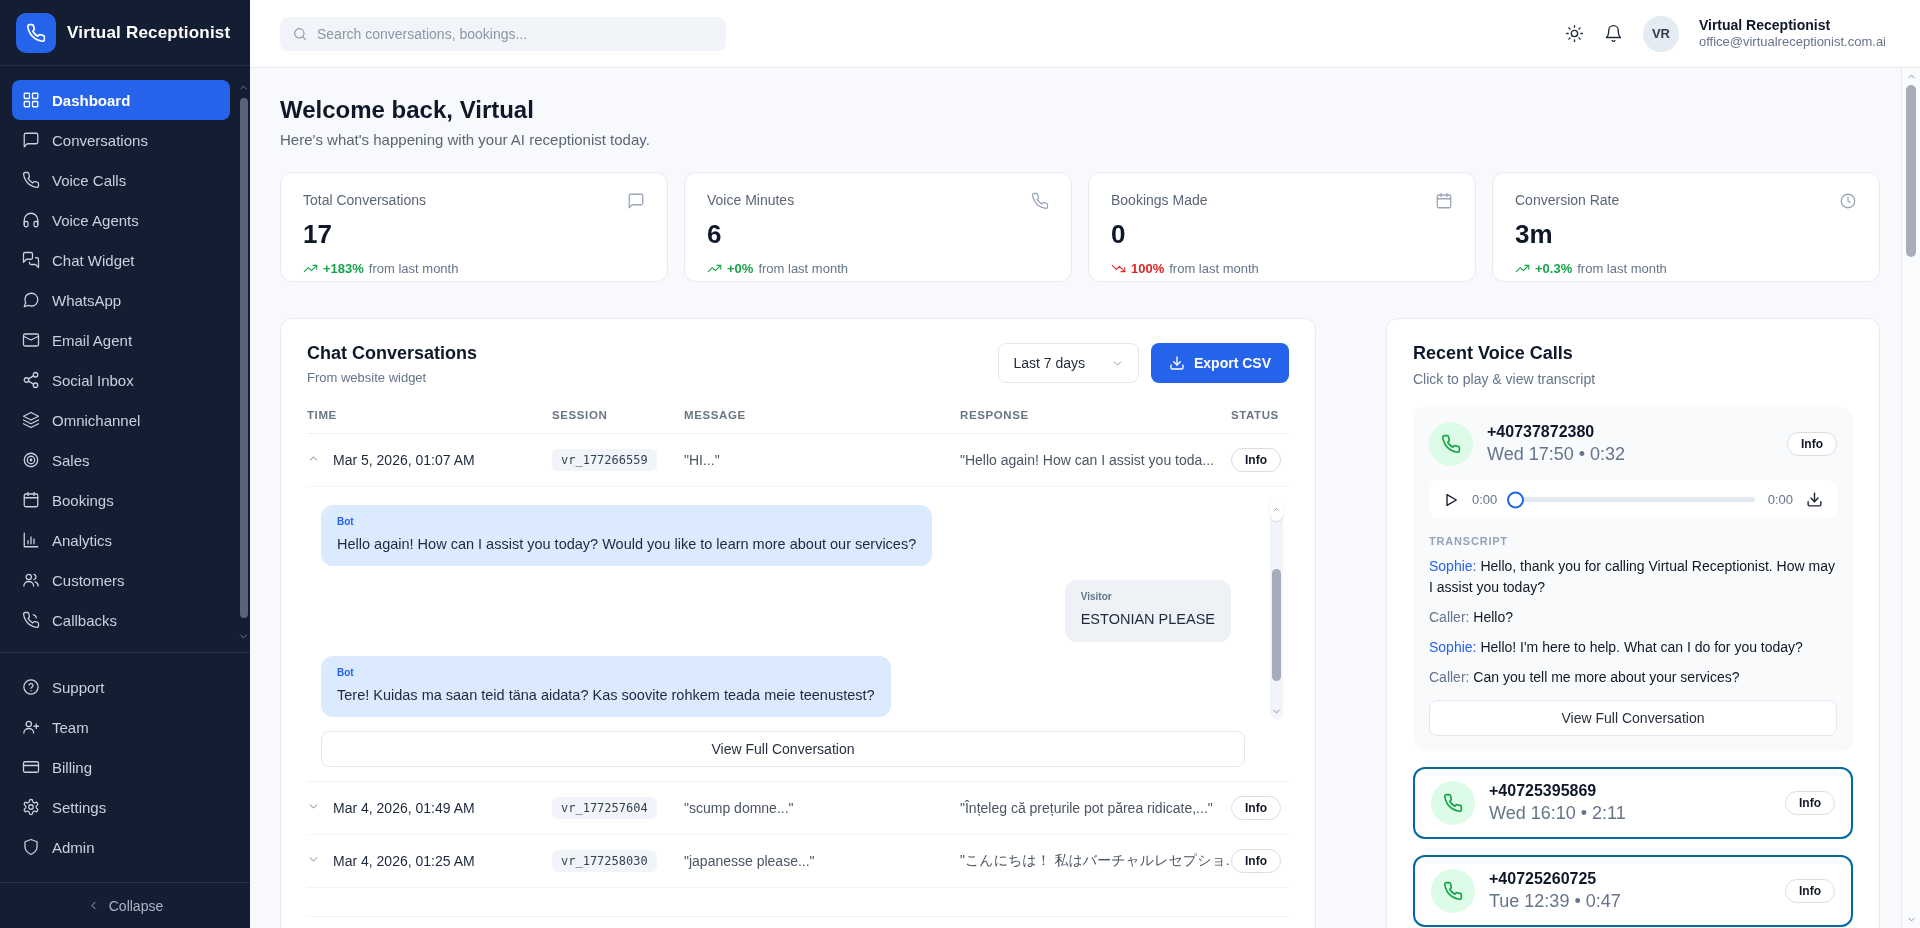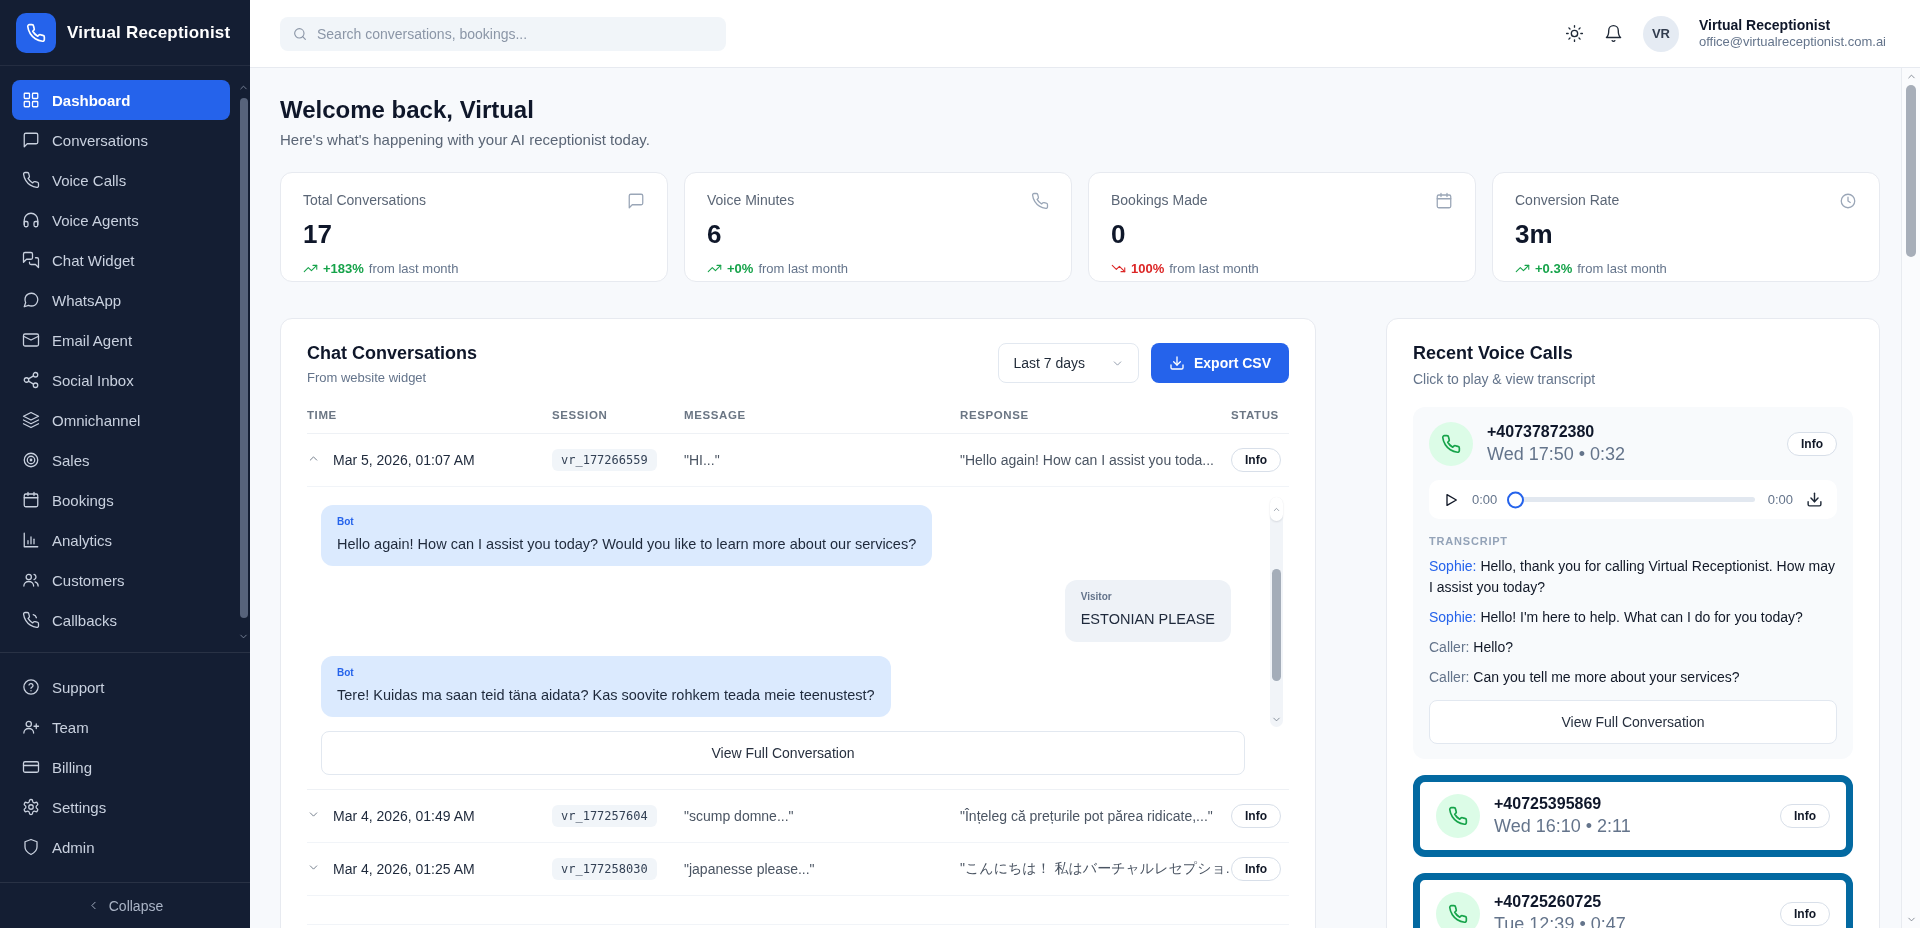--- a/index.html
+++ b/index.html
@@ -93,21 +93,21 @@
   .bubble.bot{background:#dbeafe;}
   .bubble.bot .who{color:var(--accent);}
   .bubble.visitor{background:#eef2f7; margin-left:auto; margin-right:14px;}
   .bubble.visitor .who{color:#64748b;}
   .conv-rail{position:absolute; right:6px; top:10px; bottom:62px; width:13px; background:#f1f4f8; border-radius:7px;}
   .rail-btn{height:24px; background:#fff; border-radius:7px; box-shadow:0 1px 2px rgba(15,23,42,.12); display:flex; align-items:center; justify-content:center; color:#6b7684;}
   .rail-btn .ic{width:9px;height:9px;}
   .rail-thumb{position:absolute; left:2px; top:72px; width:9px; height:112px; background:#a4adb9; border-radius:5px;}
   .rail-down{position:absolute; bottom:2px; left:1px; color:#6b7684; display:flex;}
   .rail-down .ic{width:11px;height:11px;}
-  .view-full{height:44px; border:1px solid #e2e8f0; background:#fff; border-radius:8px; display:flex; align-items:center; justify-content:center; font-size:14px; font-weight:500; color:#27303f; cursor:pointer; margin-top:4px;}
+  .view-full{height:36px; border:1px solid #e2e8f0; background:#fff; border-radius:8px; display:flex; align-items:center; justify-content:center; font-size:14px; font-weight:500; color:#27303f; cursor:pointer; margin-top:4px;}
 
   
   .voice-card{flex:1; background:#fff; border:1px solid var(--border); border-radius:12px; padding:24px 26px; min-height:640px;}
   .voice-title{font-size:18px; font-weight:bold; color:var(--dark);}
   .voice-sub{font-size:14px; color:var(--muted); margin-top:7px;}
   .call-main{background:#f8fafc; border-radius:12px; padding:15px 16px; margin-top:20px;}
   .call-head{display:flex; align-items:center; gap:14px;}
   .call-ic{width:44px;height:44px;border-radius:50%;background:#dcfce7;color:var(--positive);display:flex;align-items:center;justify-content:center;flex-shrink:0;}
   .call-ic .ic{width:20px;height:20px;stroke-width:2;}
   .call-number{font-size:16px;font-weight:bold;color:var(--dark);}
@@ -120,21 +120,21 @@
   .ptrack{flex:1; height:5px; background:#e2e8f0; border-radius:3px; position:relative;}
   .pknob{position:absolute; left:-3px; top:50%; transform:translateY(-50%); width:17px; height:17px; background:#fff; border:2.5px solid var(--accent); border-radius:50%; cursor:pointer;}
   .pdl{background:none;border:none;color:#1f2937;cursor:pointer;display:flex;}
   .pdl .ic{width:17px;height:17px;stroke-width:2;}
   .transcript-label{margin-top:16px; font-size:11px; font-weight:bold; color:#94a3b8; letter-spacing:.8px;}
   .t-line{margin-top:9px; font-size:14px; color:#111827; line-height:1.5;}
   .sp{font-weight:500;}
   .sp.sophie{color:var(--accent);}
   .sp.caller{color:var(--muted);}
   .call-main .view-full{margin-top:12px;}
-  .call-simple{border:7px solid #0369a1; border-radius:12px; padding:12px 16px; margin-top:16px; display:flex; align-items:center; gap:14px;}
+  .call-simple{border:2px solid #0369a1; border-radius:12px; padding:12px 16px; margin-top:16px; display:flex; align-items:center; gap:14px;}
   .call-simple .info-pill{margin-left:auto;}
 </style>
 </head>
 <body>
 
 <div class="app">
 
   <aside class="sidebar">
     <div class="logo-row">
       <span class="logo-badge">
@@ -580,26 +580,26 @@
                     </svg>
                 </button>
               </div>
 
               <div class="transcript-label">TRANSCRIPT</div>
               <div class="t-line">
                 <span class="sp sophie">Sophie:</span>
                 <span>Hello, thank you for calling Virtual Receptionist. How may I assist you today?</span>
               </div>
               <div class="t-line">
+                <span class="sp caller">Caller:</span>
+                <span>Hello?</span>
+              </div>
+              <div class="t-line">
                 <span class="sp sophie">Sophie:</span>
                 <span>Hello! I'm here to help. What can I do for you today?</span>
-              </div>
-              <div class="t-line">
-                <span class="sp caller">Caller:</span>
-                <span>Hello?</span>
               </div>
               <div class="t-line">
                 <span class="sp caller">Caller:</span>
                 <span>Can you tell me more about your services?</span>
               </div>
               <div class="view-full">View Full Conversation</div>
             </div>
 
             <div class="call-simple">
               <span class="call-ic">

